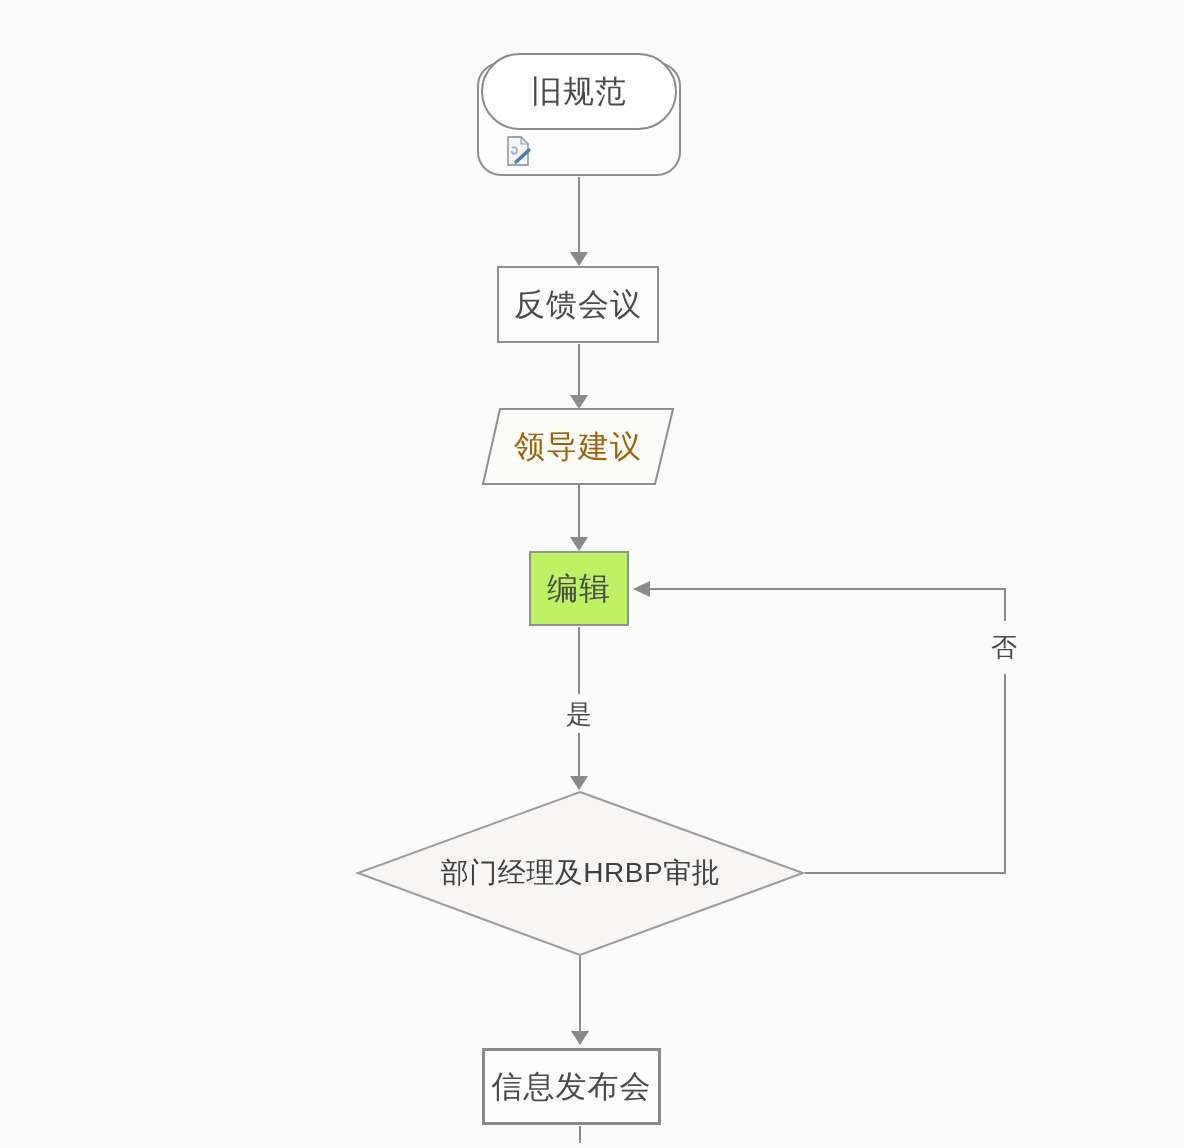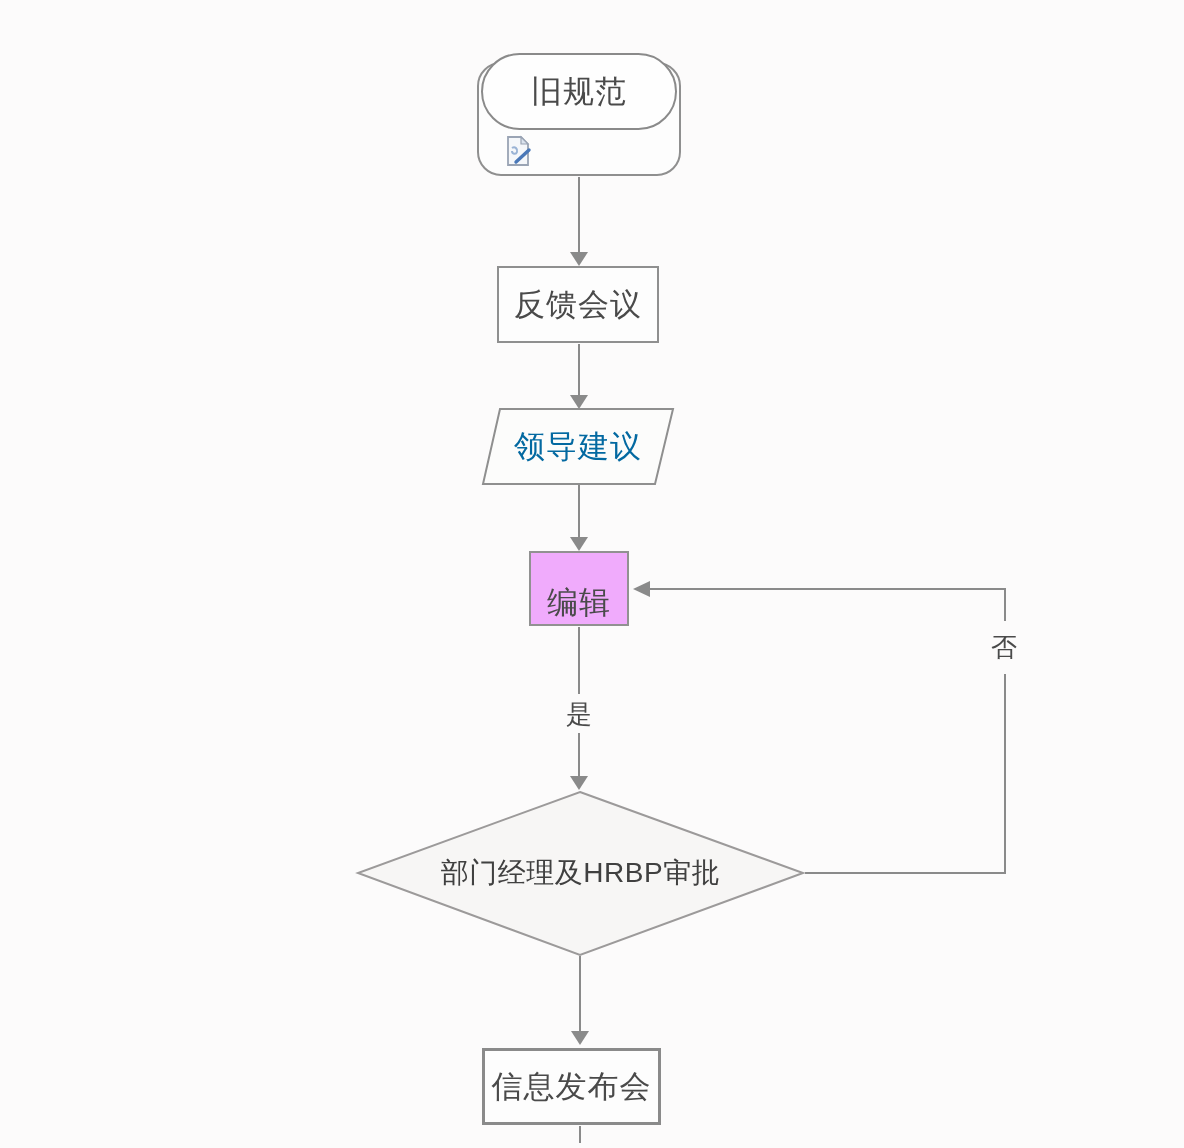--- a/index.html
+++ b/index.html
@@ -60,34 +60,33 @@
   }
   .box-feedback {
     left: 497px; top: 266px;
     width: 162px; height: 77px;
     border: 2px solid #8f8f8f;
   }
   .box-edit {
     left: 529px; top: 551px;
     width: 100px; height: 75px;
     border: 2.5px solid #919191;
-    background: #f0abfc;
-    align-items: flex-end;
+    background: #bef264;
   }
   .box-release {
     left: 482px; top: 1048px;
     width: 179px; height: 77px;
     border: 3px solid #8a8a8a;
   }
   .shape-label {
     position: absolute;
     display: flex;
     align-items: center;
     justify-content: center;
-    color: #0369a1;
+    color: #a16207;
     font-size: 31px;
     letter-spacing: 1px;
     text-align: center;
     background: transparent;
     z-index: 3;
   }
   .label-parallelogram {
     left: 486px; top: 412px;
     width: 184px; height: 70px;
   }

